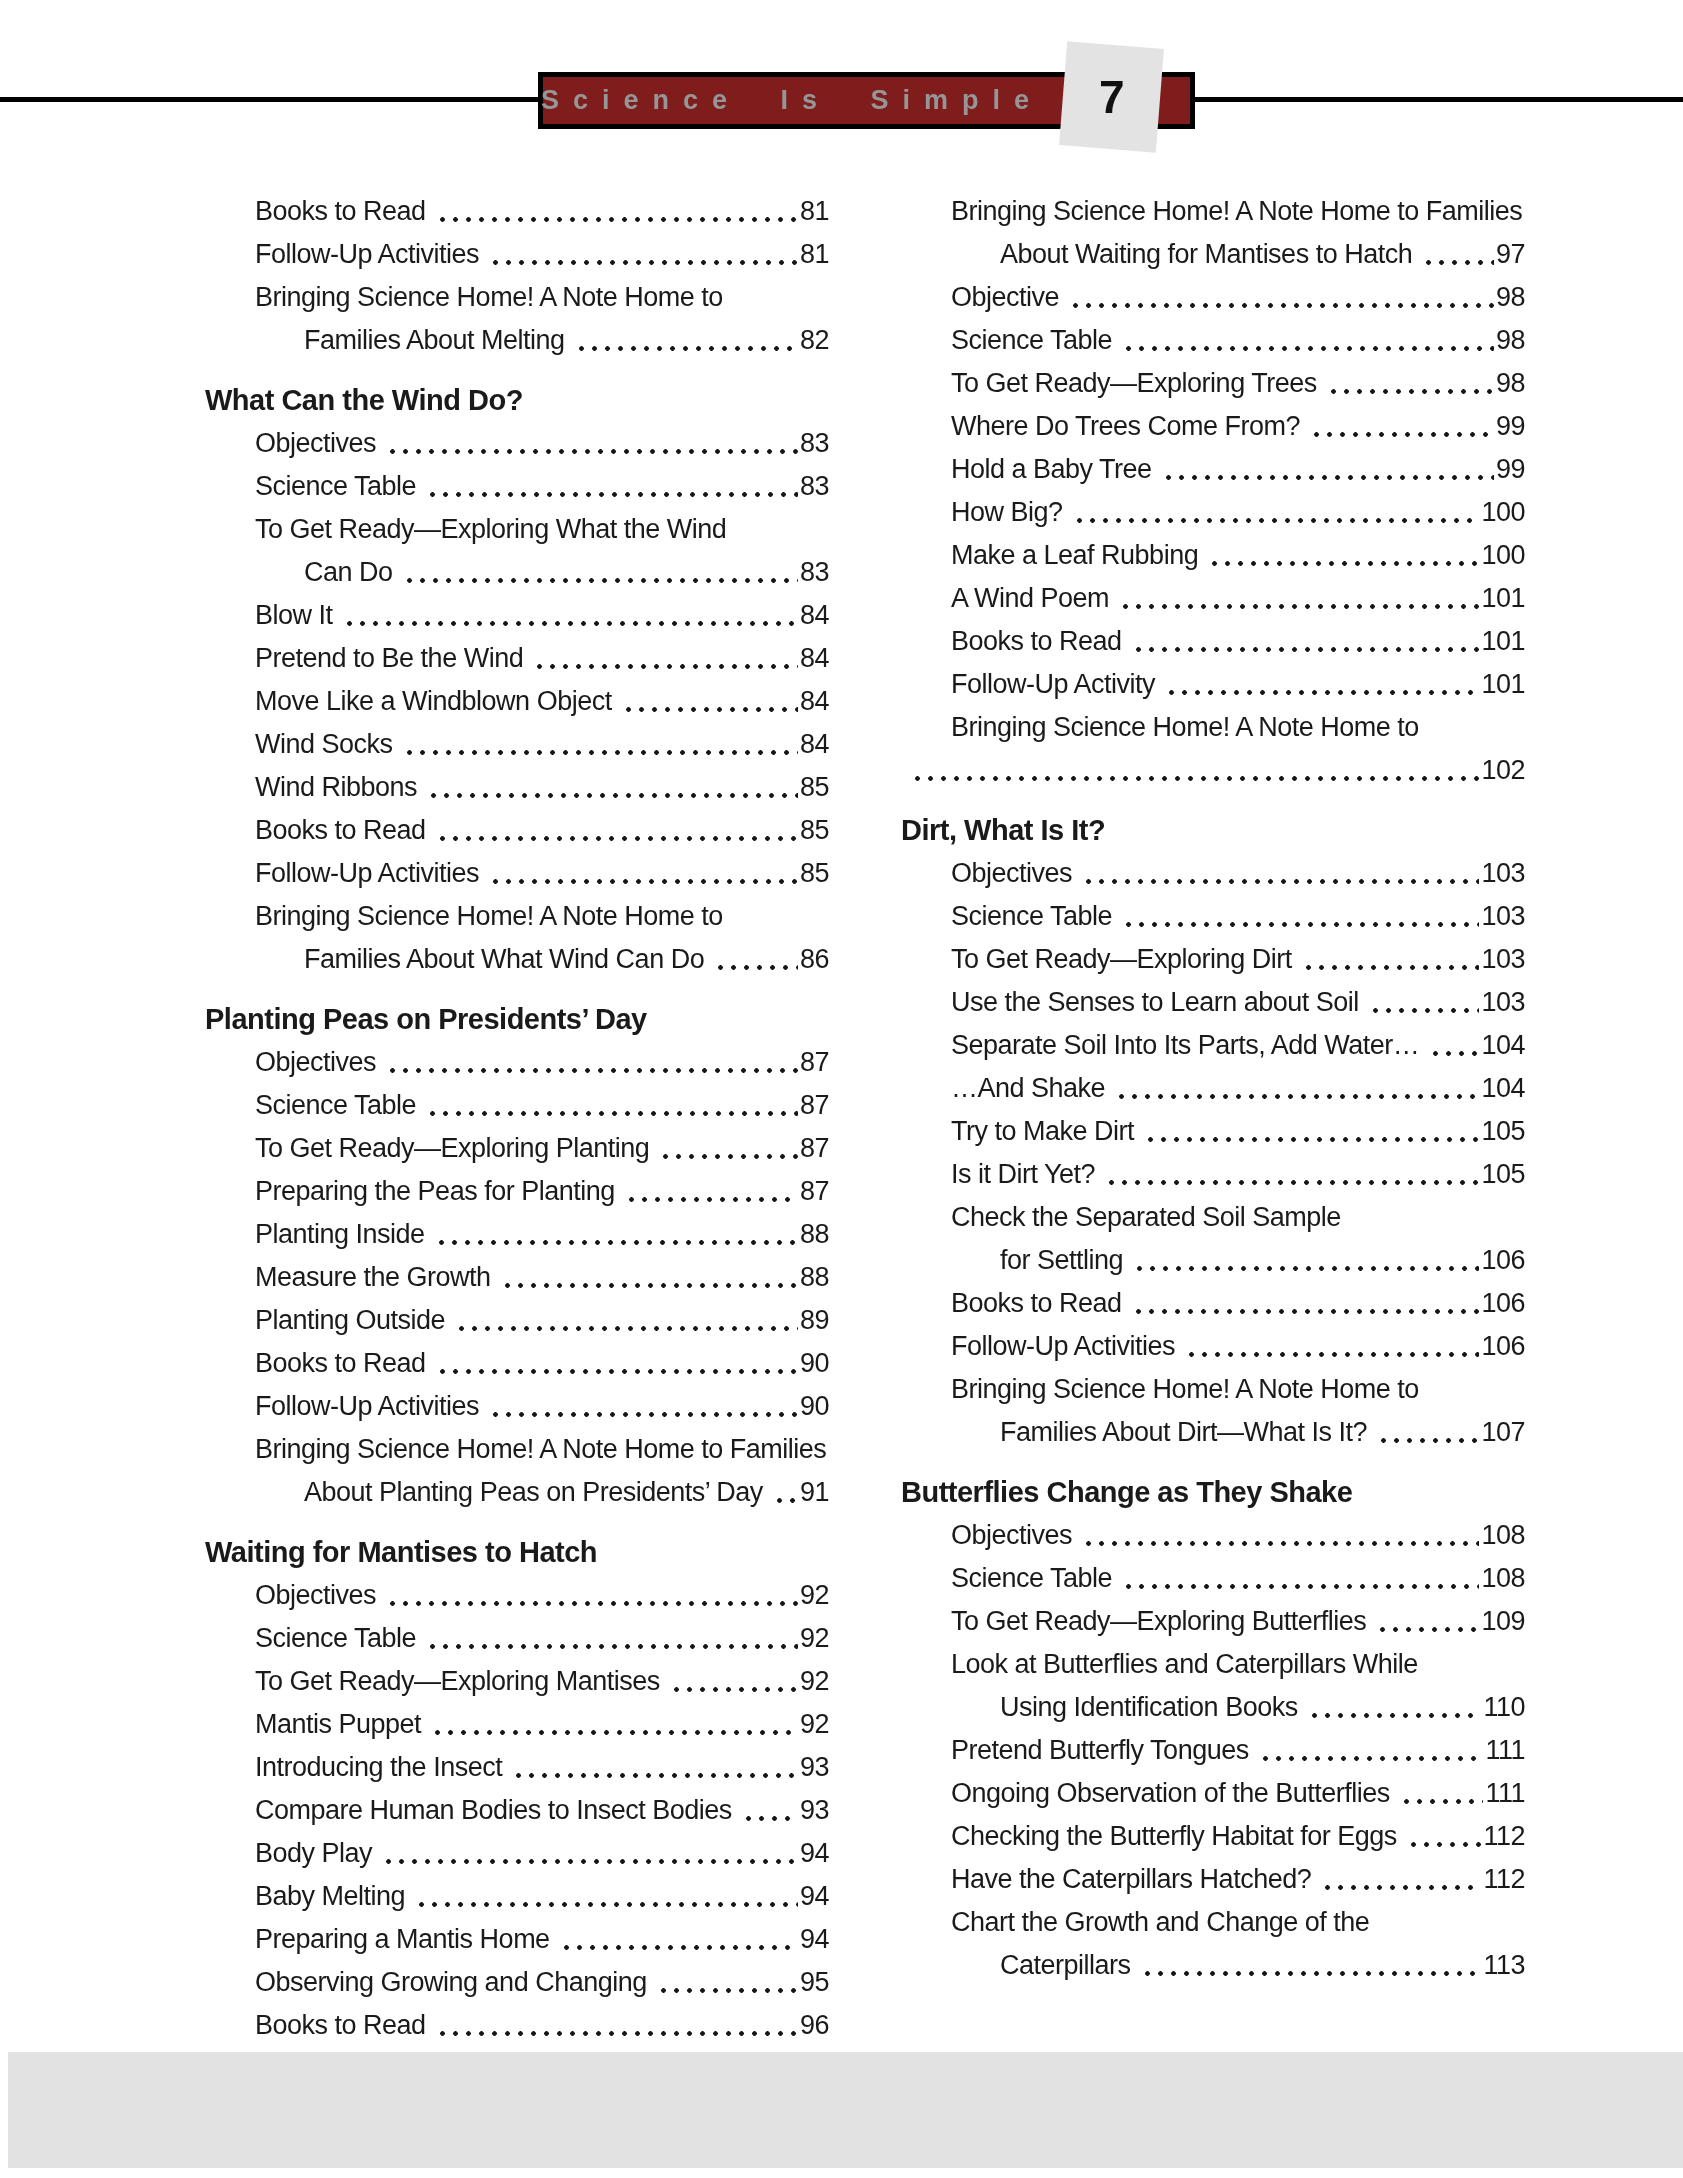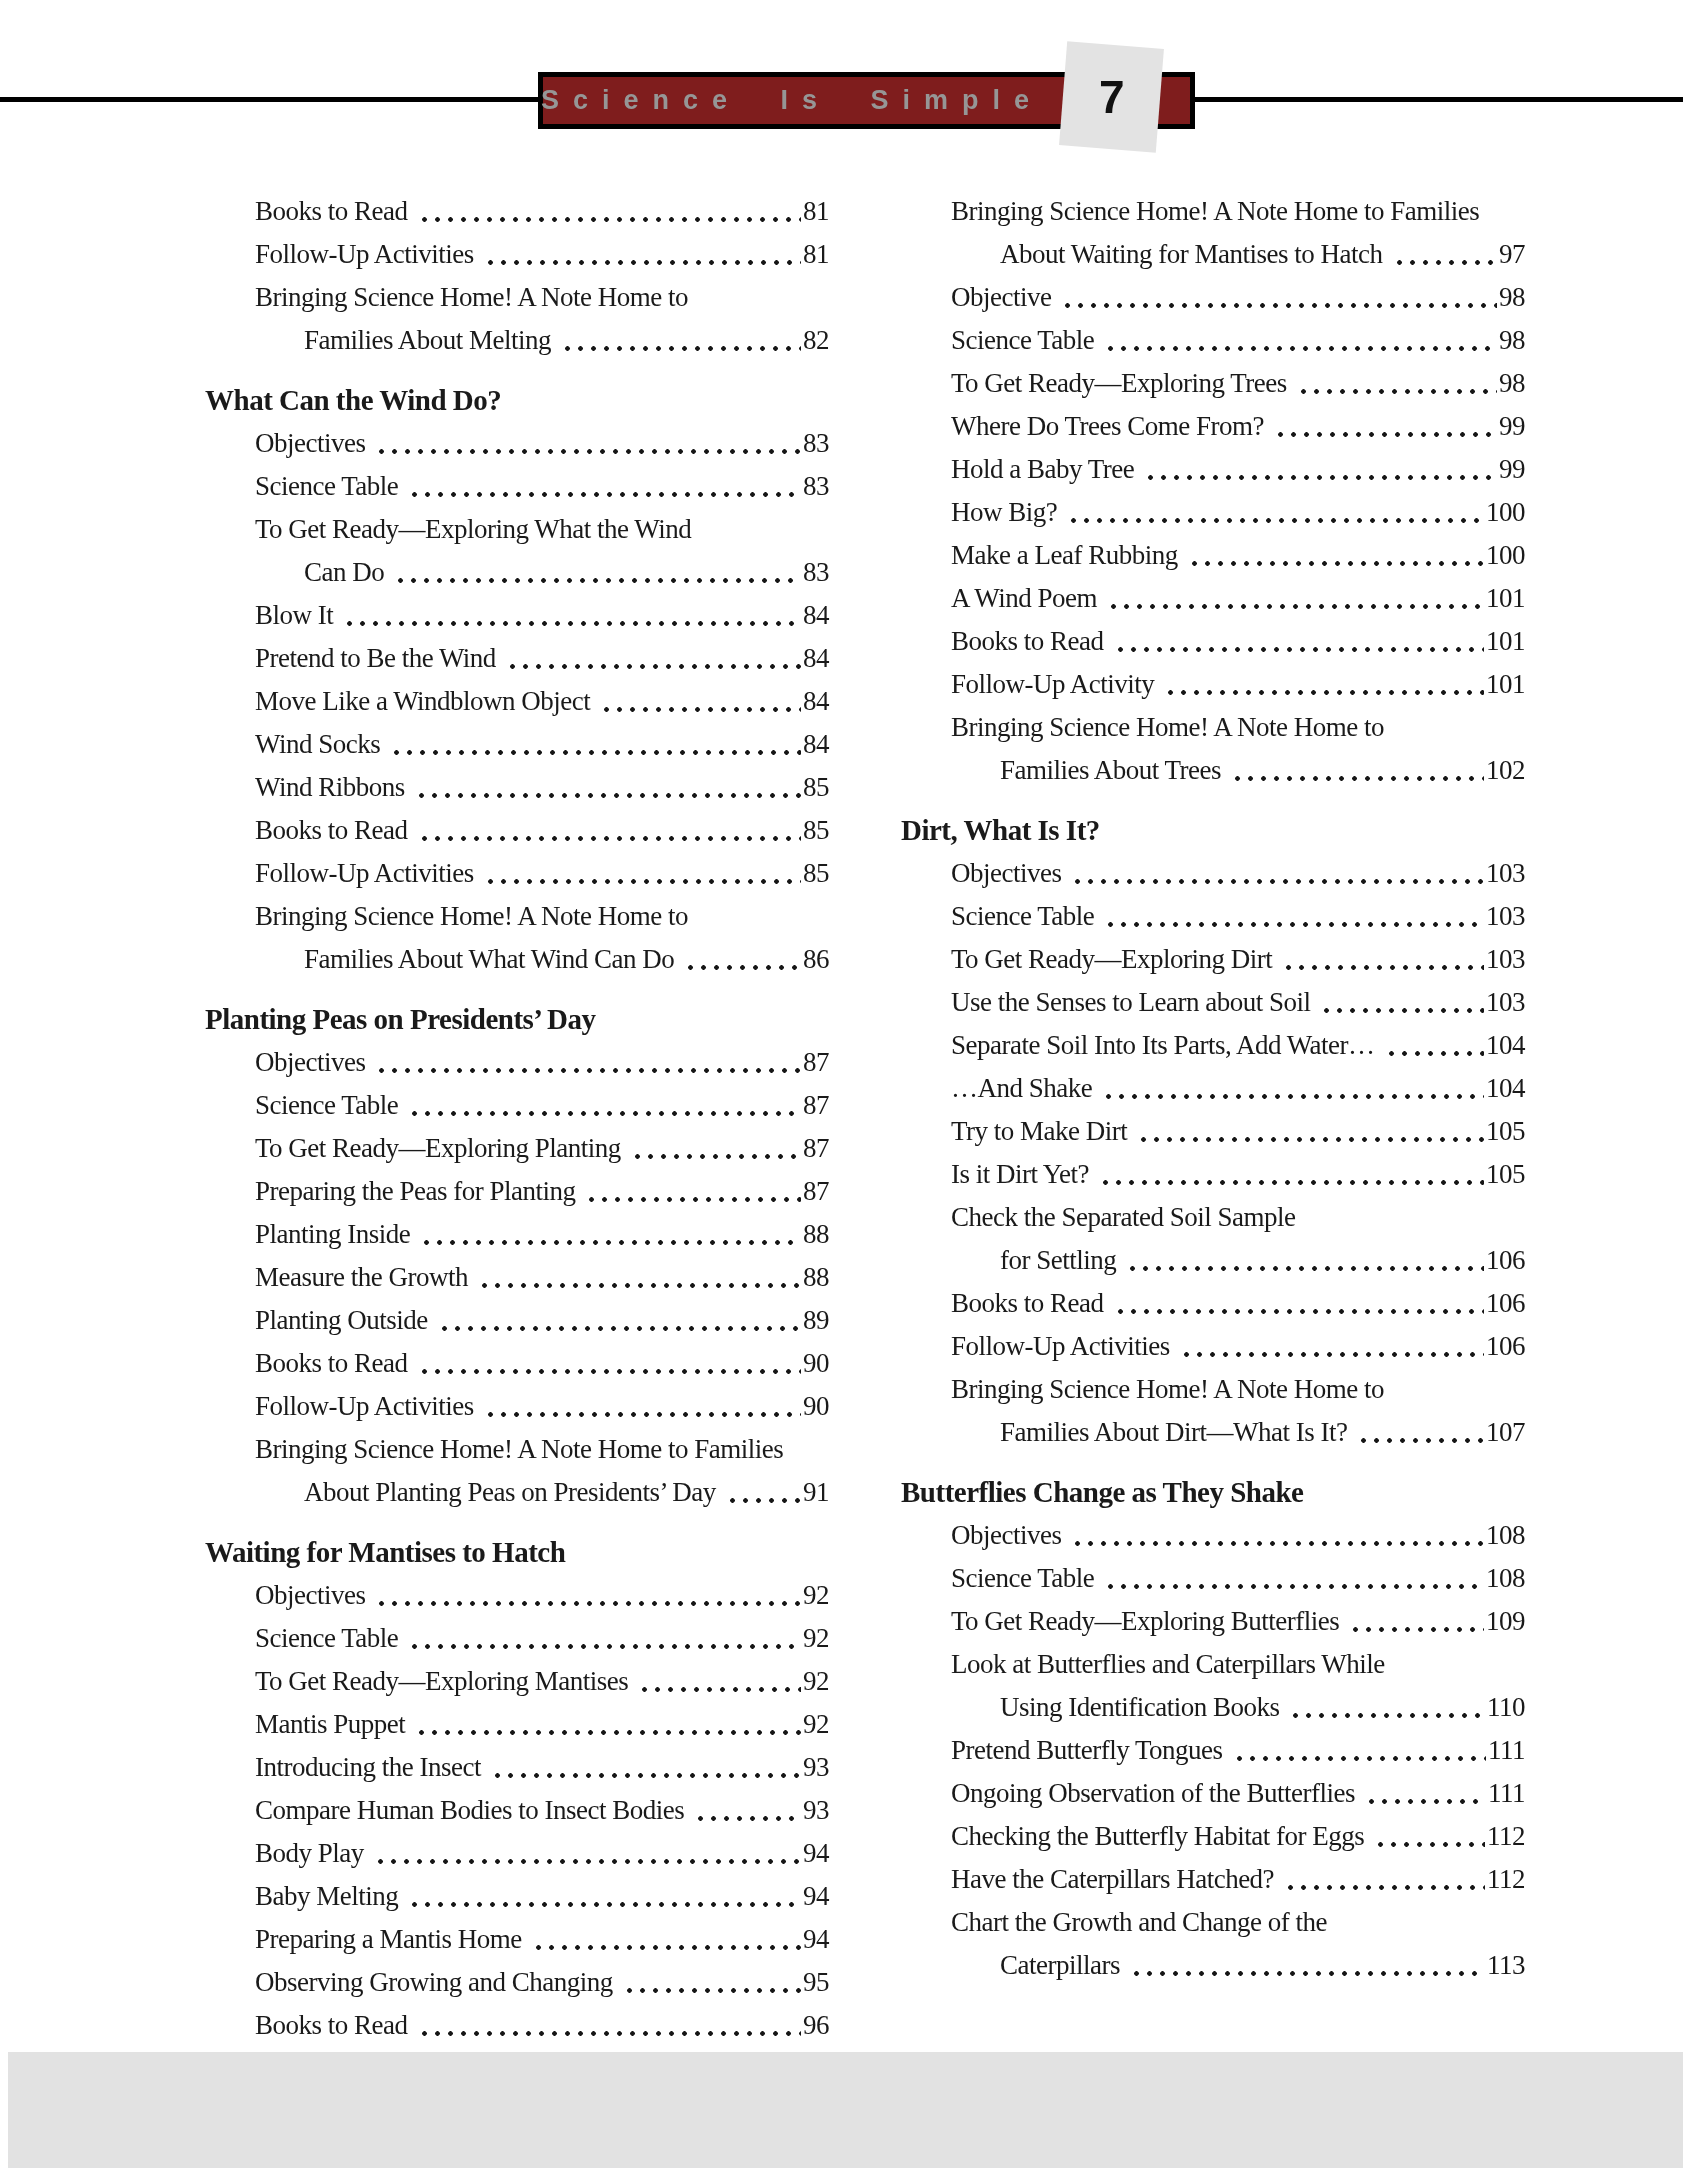--- a/index.html
+++ b/index.html
@@ -43,21 +43,21 @@
   }
   .page-square .page-number {
     transform: rotate(-4.5deg);
     font-size: 46px; font-weight: bold; color: #111;
   }
 
   
   .toc {
     position: absolute; left: 205px; top: 190px;
     width: 1320px;
-    display: flex; gap: 72px; font-family: Liberation Serif, serif;
+    display: flex; gap: 72px;
   }
   .col { width: 634px; }
 
   .heading {
     margin-top: 17px;
     height: 43px; line-height: 43px;
     font-weight: bold; font-size: 29px;
     letter-spacing: -0.5px;
     white-space: nowrap;
   }
@@ -351,21 +351,20 @@
       </div>
       <div class="row">
         <span class="txt">Follow-Up Activity</span>
         <span class="dots"></span>
         <span class="pg">101</span>
       </div>
       <div class="row">
         <span class="txt">Bringing Science Home! A Note Home to</span>
       </div>
       <div class="row wrap">
-        <span class="txt">Families About Trees</span>
         <span class="dots"></span>
         <span class="pg">102</span>
       </div>
       <div class="heading">Dirt, What Is It?</div>
       <div class="row">
         <span class="txt">Objectives</span>
         <span class="dots"></span>
         <span class="pg">103</span>
       </div>
       <div class="row">

